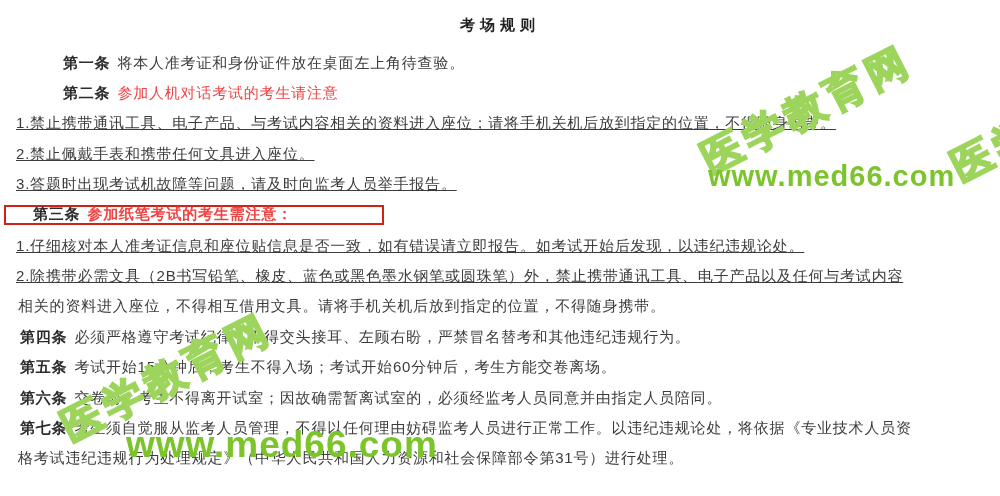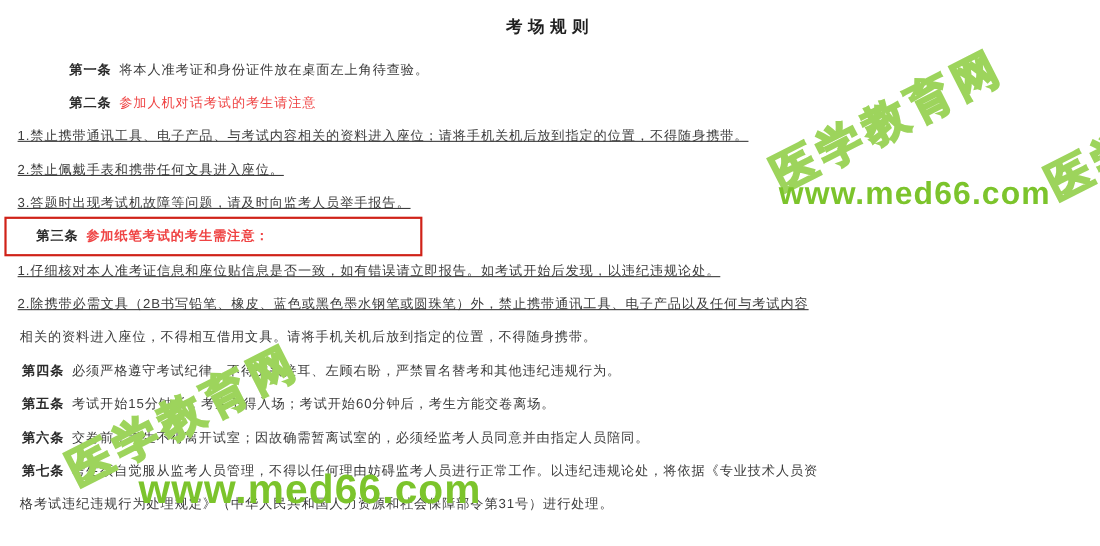--- a/index.html
+++ b/index.html
@@ -7,31 +7,31 @@
     width:1000px;height:496px;background:#ffffff;overflow:hidden;position:relative;
     font-family:"Liberation Sans","DejaVu Sans",sans-serif;
   }
   .doc{position:relative;z-index:1;padding-top:10px;}
   .doc-title{
     margin:0 0 8px 0;text-align:center;font-size:15px;font-weight:bold;
     letter-spacing:5px;color:#1f1f1f;height:30px;line-height:30px;
   }
   .line{
     height:30.4px;display:flex;align-items:center;white-space:nowrap;
-    font-size:12px;color:#3c3c3c;letter-spacing:0.8px;
+    font-size:15px;color:#3c3c3c;letter-spacing:0.8px;
   }
   .line .label{font-weight:bold;color:#2c2c2c;margin-right:7px;flex:0 0 auto;}
   .line .red{color:#ef4444;}
   .indent-a{padding-left:63px;}   
   .indent-s{padding-left:16px;text-decoration:underline;}   
   .indent-c{padding-left:20px;text-align:right;}   
   .indent-k{padding-left:18px;}   
   .line.boxed{height:36px;margin-top:-3px;margin-bottom:-2px;padding-left:0;}
   .red-box{
-    box-sizing:border-box;margin-left:4px;width:380px;height:36px;
+    box-sizing:border-box;margin-left:4px;width:380px;height:20px;
     border:2px solid #d02218;display:flex;align-items:center;padding-left:27px;
   }
   .red-box .red{font-weight:bold;}
   
   .wm{position:absolute;z-index:3;pointer-events:none;white-space:nowrap;}
   .wm-rotated{
     font-size:40px;font-weight:bold;letter-spacing:6px;
     color:rgba(170,216,110,0.28);
     -webkit-text-stroke:2.2px #9dd45c;
     transform:rotate(-27deg);

